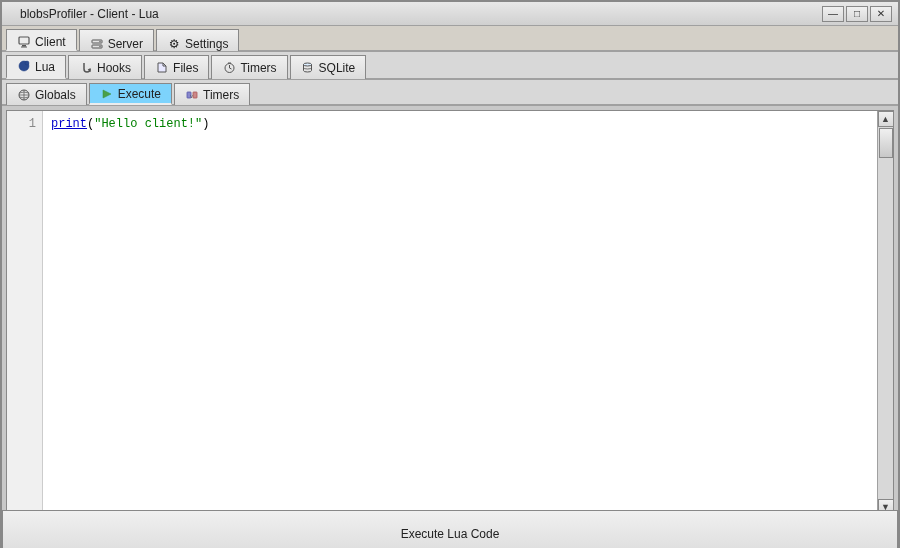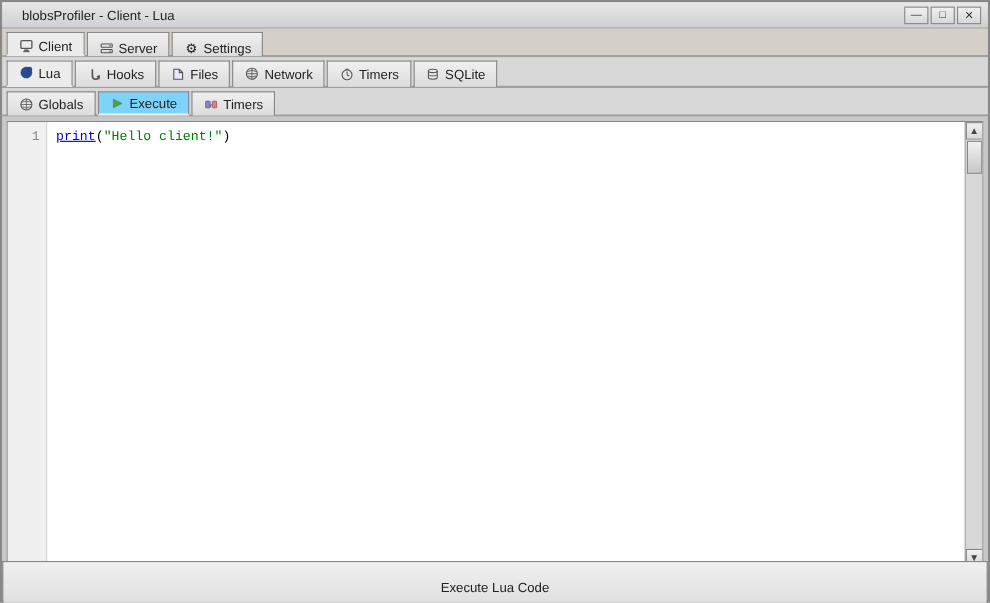--- a/index.html
+++ b/index.html
@@ -314,32 +314,20 @@
       <span>Hooks</span>
     </div>
     <div class="second-tab">
       <span class="top-tab-icon">
         <svg width="13" height="13" viewBox="0 0 13 13" fill="none">
           <path d="M2 2 L7 2 L10 5 L10 11 L2 11 Z" stroke="#555" stroke-width="1" fill="#e8e8ff"></path>
           <path d="M7 2 L7 5 L10 5" stroke="#555" stroke-width="1" fill="none"></path>
         </svg>
       </span>
       <span>Files</span>
-    </div>
-    <div class="second-tab">
-      <span class="top-tab-icon">
-        <svg width="13" height="13" viewBox="0 0 13 13" fill="none">
-          <circle cx="6" cy="6" r="5" stroke="#555" stroke-width="1" fill="none"></circle>
-          <line x1="6" y1="1" x2="6" y2="11" stroke="#555" stroke-width="0.8"></line>
-          <line x1="1" y1="6" x2="11" y2="6" stroke="#555" stroke-width="0.8"></line>
-          <path d="M2 4 Q6 2 10 4" stroke="#555" stroke-width="0.8" fill="none"></path>
-          <path d="M2 8 Q6 10 10 8" stroke="#555" stroke-width="0.8" fill="none"></path>
-        </svg>
-      </span>
-      <span>Network</span>
     </div>
     <div class="second-tab">
       <span class="top-tab-icon">
         <svg width="13" height="13" viewBox="0 0 13 13" fill="none">
           <circle cx="6.5" cy="7" r="4.5" stroke="#555" stroke-width="1" fill="none"></circle>
           <line x1="6.5" y1="7" x2="6.5" y2="4" stroke="#555" stroke-width="1"></line>
           <line x1="6.5" y1="7" x2="8.5" y2="8" stroke="#555" stroke-width="1"></line>
           <line x1="5" y1="2" x2="8" y2="2" stroke="#555" stroke-width="1"></line>
         </svg>
       </span>

